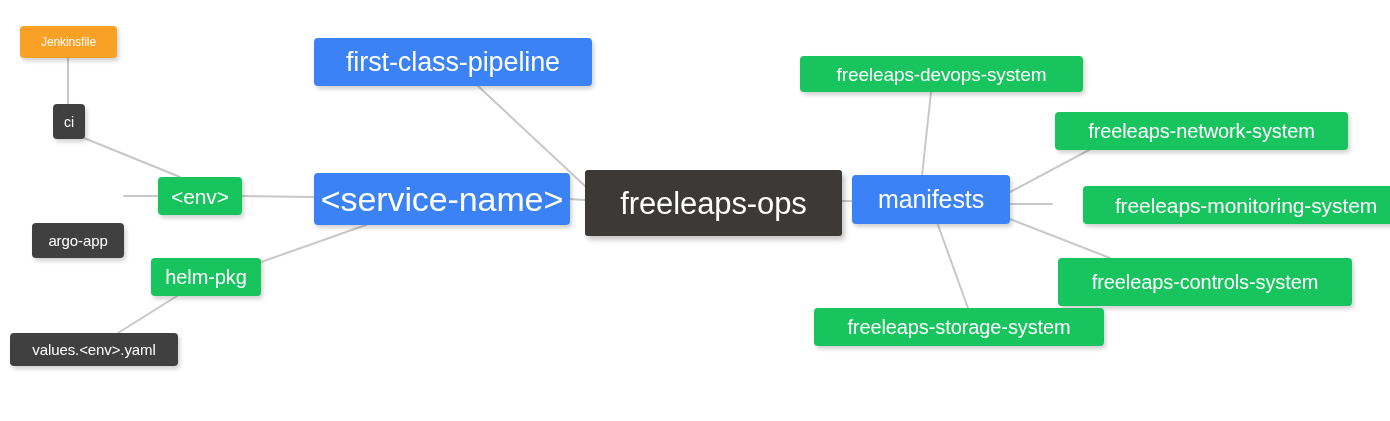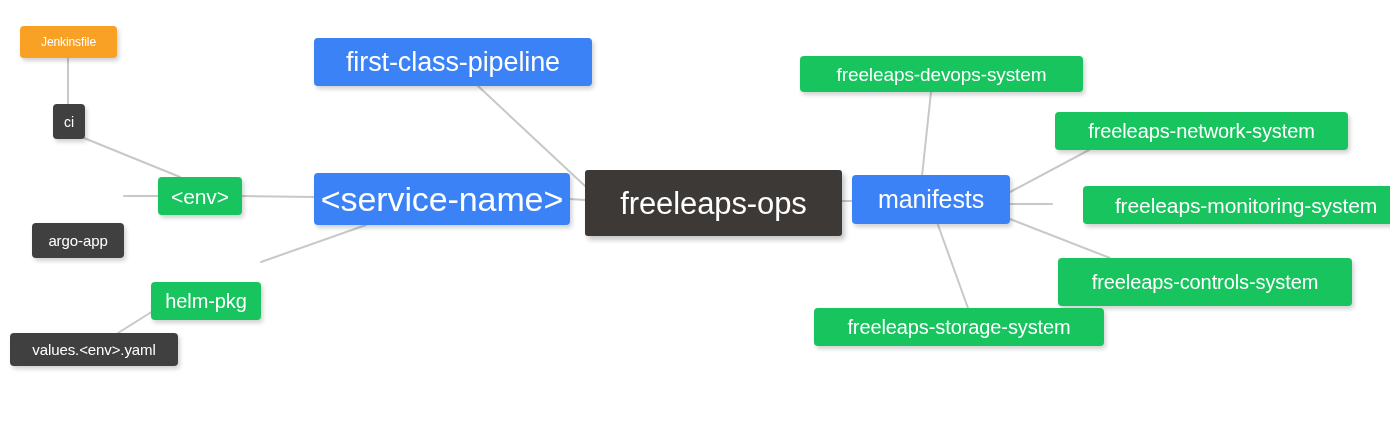--- a/index.html
+++ b/index.html
@@ -66,21 +66,21 @@
       <line x1="1010" y1="192" x2="1089" y2="150" stroke="#c8c8c8" stroke-width="2" stroke-linecap="round"></line>
       <line x1="1010" y1="204" x2="1052" y2="204" stroke="#c8c8c8" stroke-width="2" stroke-linecap="round"></line>
       <line x1="1010" y1="219" x2="1110" y2="258" stroke="#c8c8c8" stroke-width="2" stroke-linecap="round"></line>
       <line x1="938" y1="225" x2="968" y2="308" stroke="#c8c8c8" stroke-width="2" stroke-linecap="round"></line>
     </svg>
   <div id="nodes">
       <div class="node orange" style="left: 20px; top: 26px; width: 97px; height: 32px; font-size: 12px;">Jenkinsfile</div>
       <div class="node red" style="left: 53px; top: 104px; width: 32px; height: 35px; font-size: 14px;">ci</div>
       <div class="node red" style="left: 32px; top: 177px; width: 92px; height: 35px; font-size: 15px; margin-top: 46px;">argo-app</div>
       <div class="node green" style="left: 158px; top: 177px; width: 84px; height: 38px; font-size: 21px;">&lt;env&gt;</div>
-      <div class="node green" style="left: 151px; top: 258px; width: 110px; height: 38px; font-size: 20px; margin-top: 24px;">helm-pkg</div>
+      <div class="node green" style="left: 151px; top: 258px; width: 110px; height: 38px; font-size: 20px;">helm-pkg</div>
       <div class="node red" style="left: 10px; top: 333px; width: 168px; height: 33px; font-size: 15px;">values.&lt;env&gt;.yaml</div>
       <div class="node blue" style="left: 314px; top: 38px; width: 278px; height: 48px; font-size: 27px;">first-class-pipeline</div>
       <div class="node blue" style="left: 314px; top: 173px; width: 256px; height: 52px; font-size: 34px;">&lt;service-name&gt;</div>
       <div class="node root" style="left: 585px; top: 170px; width: 257px; height: 66px; font-size: 31px;">freeleaps-ops</div>
       <div class="node blue" style="left: 852px; top: 166px; width: 158px; height: 49px; font-size: 25px; margin-top: 9px;">manifests</div>
       <div class="node green" style="left: 800px; top: 28px; width: 283px; height: 36px; font-size: 19px; margin-top: 28px;">freeleaps-devops-system</div>
       <div class="node green" style="left: 1055px; top: 112px; width: 293px; height: 38px; font-size: 20px;">freeleaps-network-system</div>
       <div class="node green" style="left: 1052px; top: 186px; width: 326px; height: 38px; font-size: 21px; margin-left: 31px;">freeleaps-monitoring-system</div>
       <div class="node green" style="left: 1058px; top: 258px; width: 294px; height: 48px; font-size: 20px;">freeleaps-controls-system</div>
       <div class="node green" style="left: 814px; top: 308px; width: 290px; height: 38px; font-size: 20px;">freeleaps-storage-system</div>

